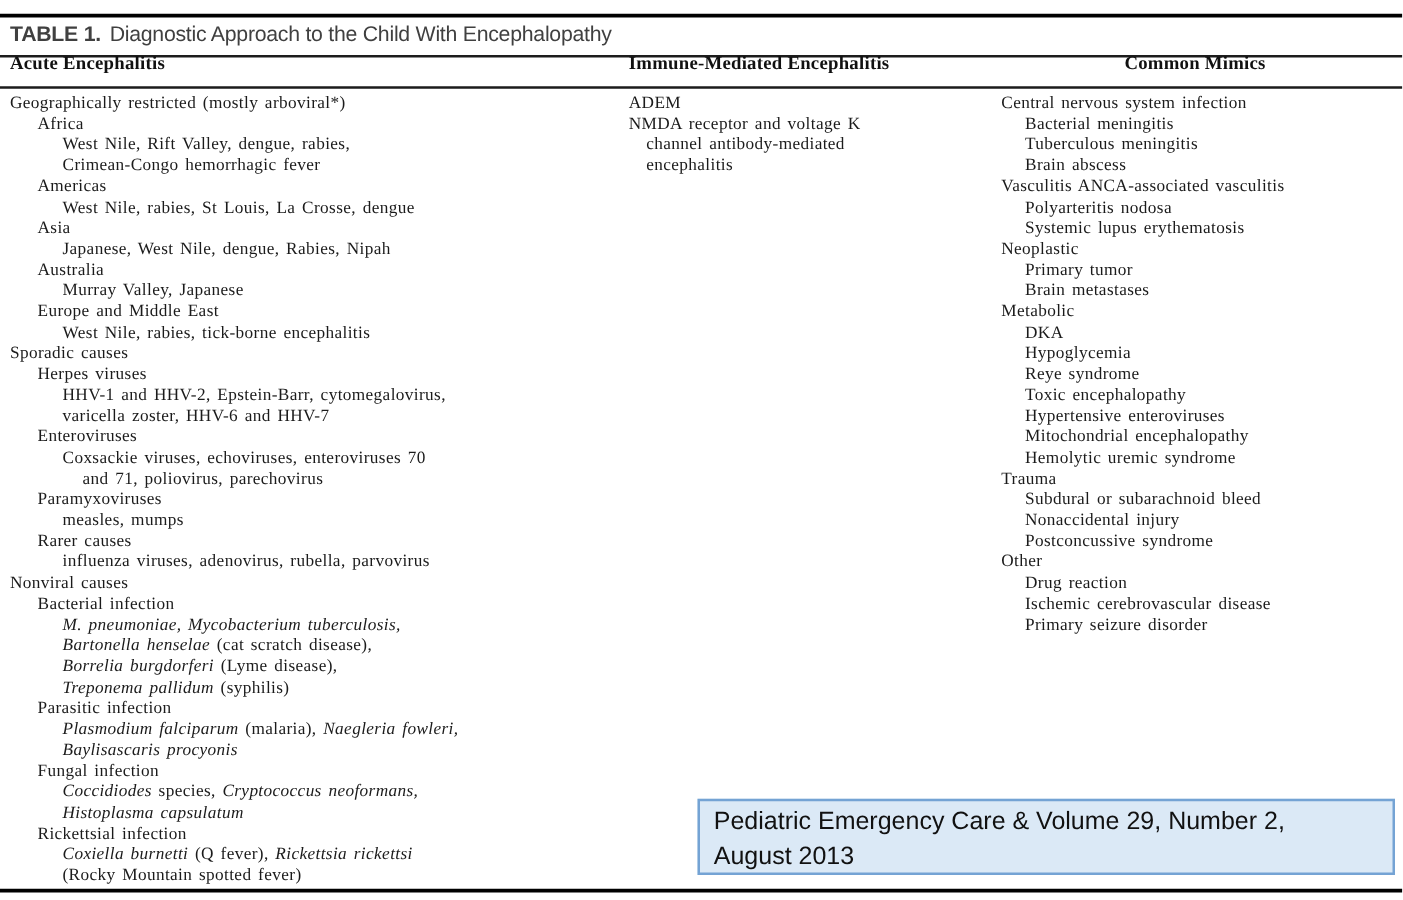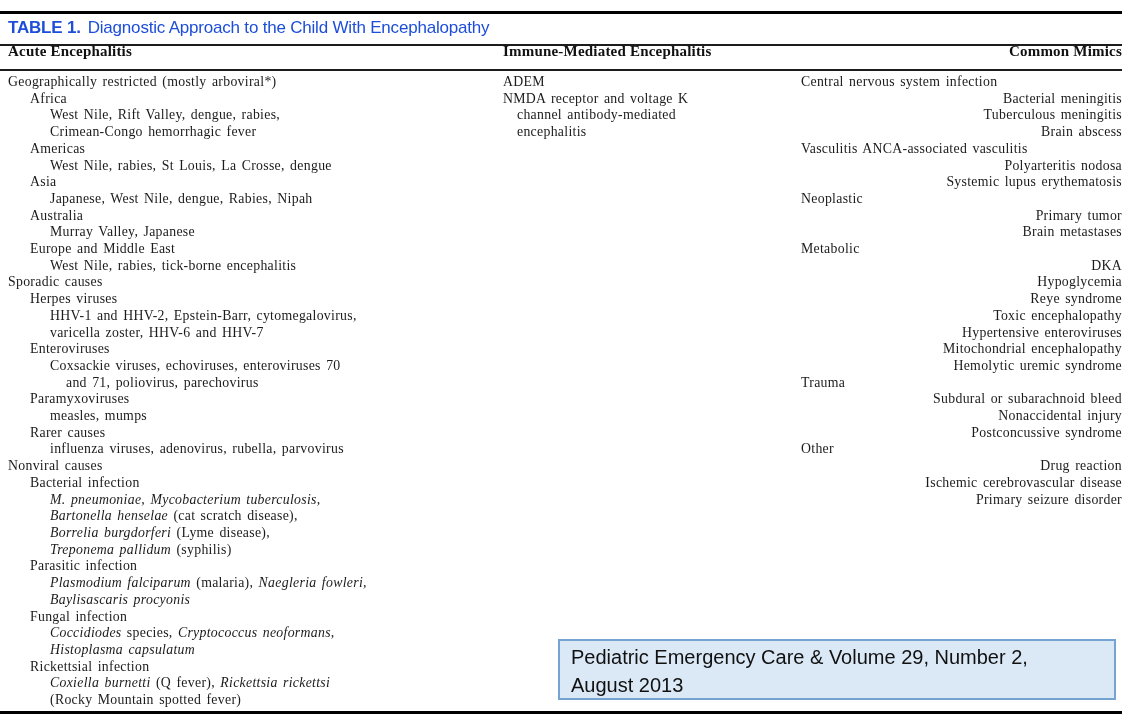--- a/index.html
+++ b/index.html
@@ -21,38 +21,38 @@
   .rule-title  { top: 44px;  height: 2px; background: #1c1c1c; }
   .rule-header { top: 69px;  height: 2px; background: #1c1c1c; }
   .rule-bottom { top: 711px; height: 3px; }
 
   .title-row {
     position: absolute;
     left: 8px; top: 18px;
     font-family: "Liberation Sans", "DejaVu Sans", sans-serif;
     font-size: 17px;
     letter-spacing: -0.2px;
-    color: #1d4ed8;
+    color: #404040;
     white-space: nowrap;
   }
   .title-prefix { font-weight: bold; margin-right: 7px; }
 
   .hdr {
     position: absolute;
     top: 43px;
     font-family: "Liberation Serif", "DejaVu Serif", serif;
     font-weight: bold;
     font-size: 15px;
     letter-spacing: 0.2px;
     color: #111;
     white-space: nowrap;
   }
   .hdr1 { left: 8px;   width: 482px; text-align: left; }
   .hdr2 { left: 503px; width: 287px; text-align: left; }
-  .hdr3 { left: 790px; width: 332px; text-align: right; }
+  .hdr3 { left: 790px; width: 332px; text-align: center; }
 
   .col {
     position: absolute;
     top: 74px;
     color: var(--text-color, #1b1b1b);
   }
   .col1 { left: 8px;   width: 487px; }
   .col2 { left: 503px; width: 285px; }
   .col3 { left: 801px; width: 321px; }
 
@@ -62,21 +62,21 @@
     letter-spacing: 0.3px;
     word-spacing: 1.6px;
     white-space: nowrap;
   }
   .tline .it { font-style: italic; }
   .col .ind0 { padding-left: 0; }
   .col .ind1 { padding-left: 22px; }
   .col .ind2 { padding-left: 42px; }
   .col .ind3 { padding-left: 58px; }
   .col2 .ind1 { padding-left: 14px; }
-  .col3 .ind1 { padding-left: 19px; text-align: right; }
+  .col3 .ind1 { padding-left: 19px; }
 
   .citation-box {
     position: absolute;
     left: 558px; top: 639px;
     width: 558px; height: 61px;
     box-sizing: border-box;
     background: var(--cite-bg, #dbe9f6);
     border: 2px solid var(--cite-border, #74a3d4);
     padding: 2px 11px;
     font-family: "Liberation Sans", "DejaVu Sans", sans-serif;

